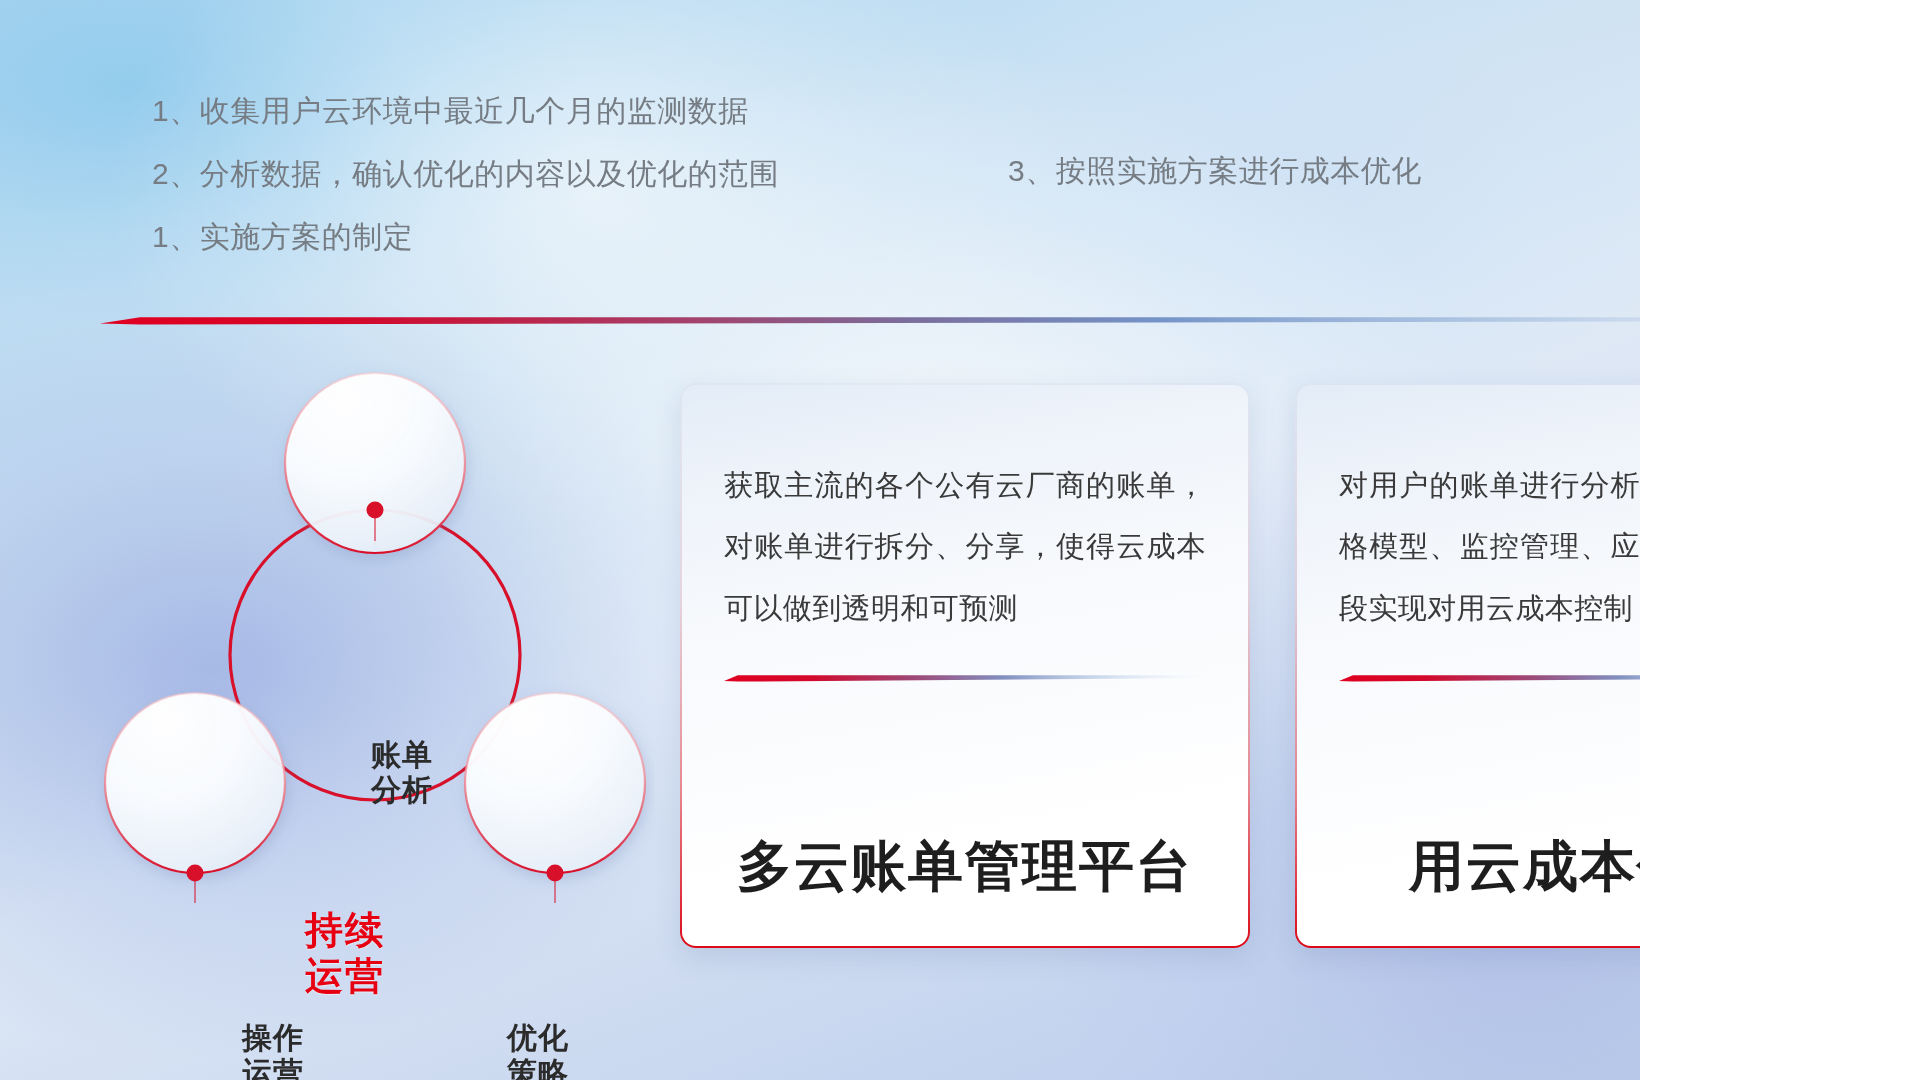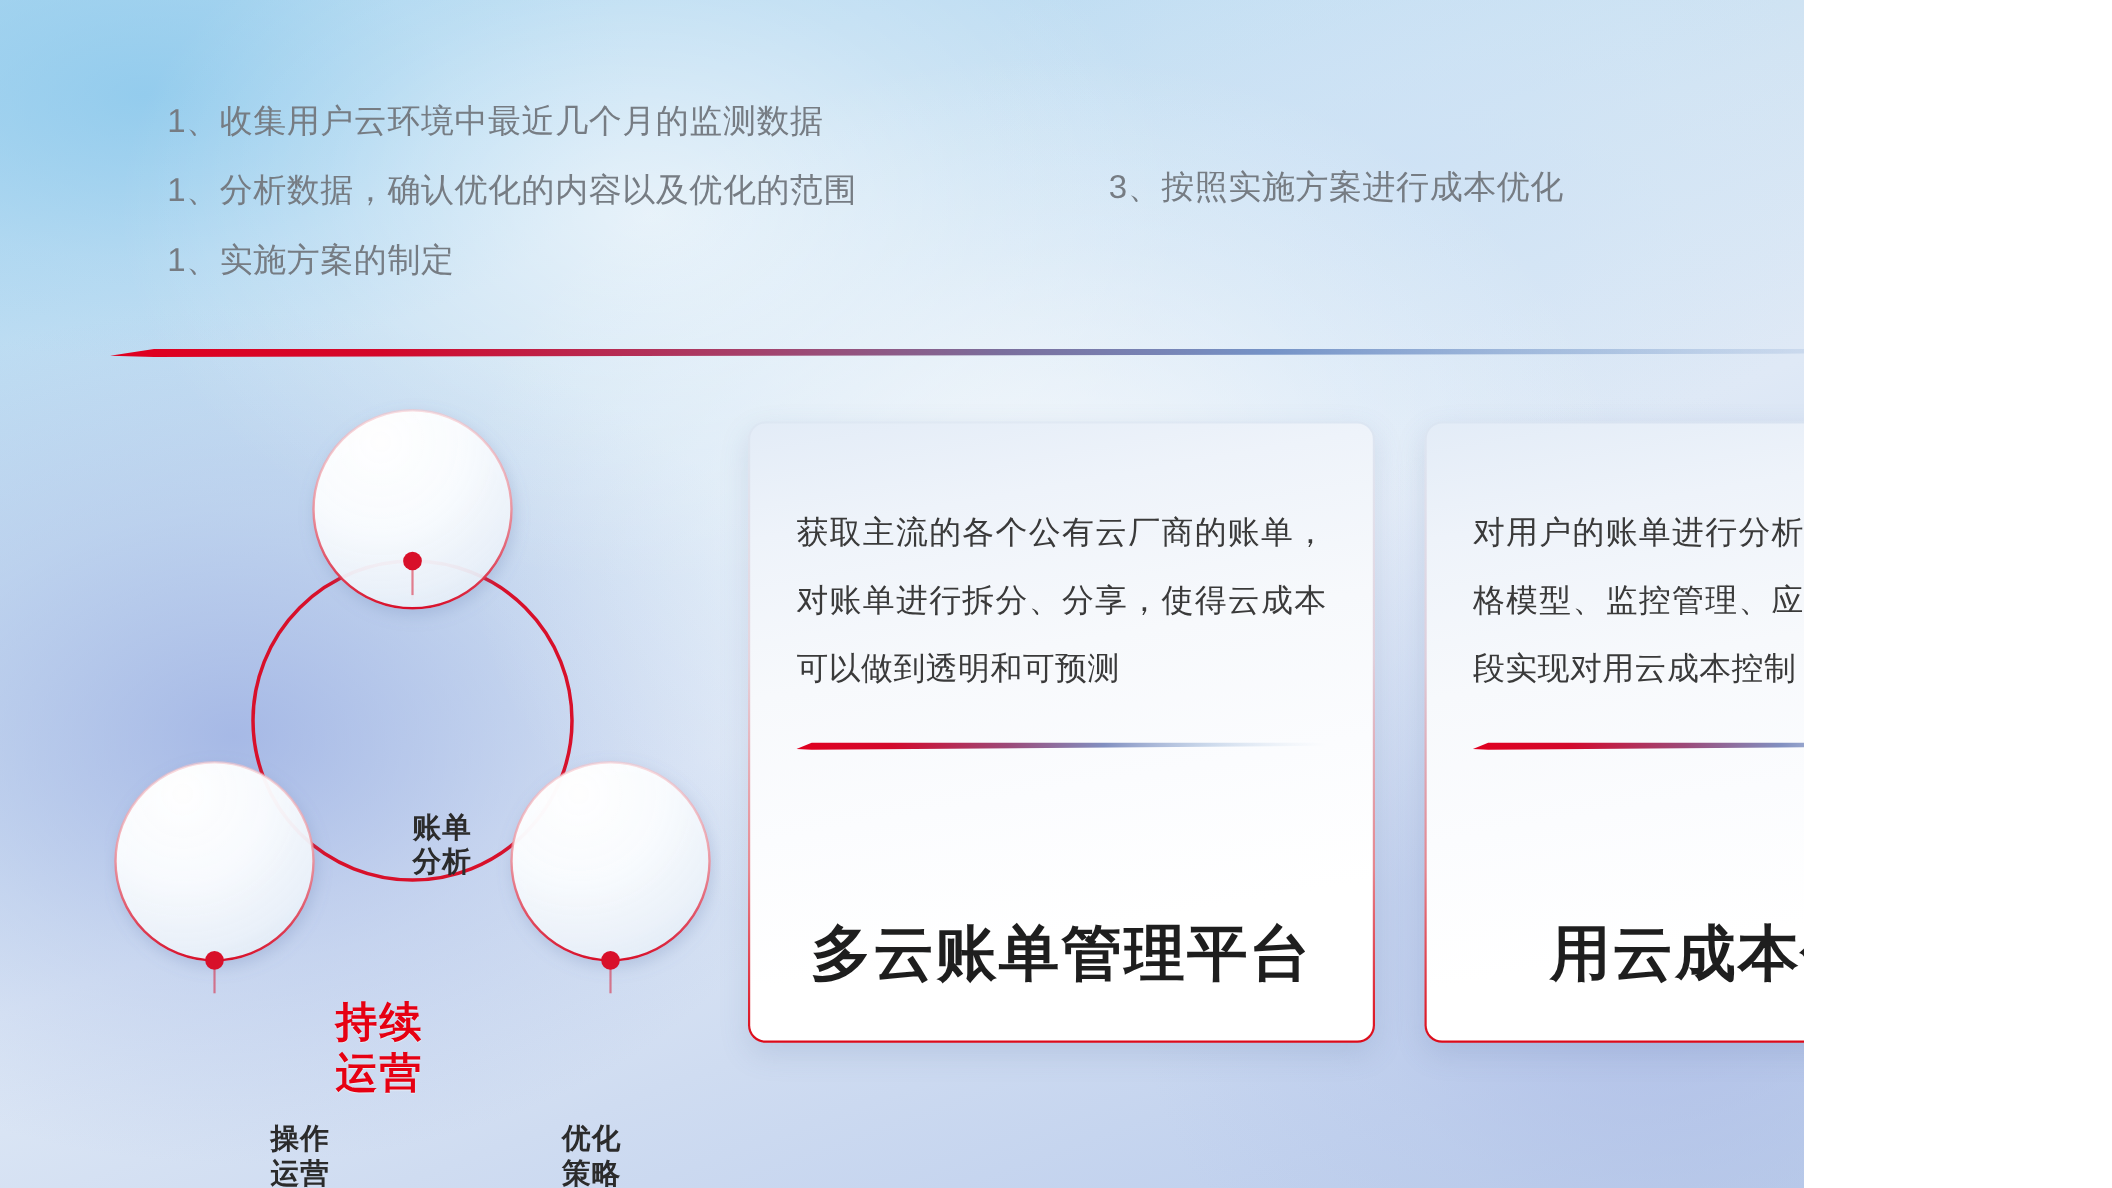--- a/index.html
+++ b/index.html
@@ -102,21 +102,21 @@
     width: 560px;
     height: 620px;
   }
   .diagram svg { display: block; width: 100%; height: 100%; }
 
   .node-label {
     position: absolute;
     text-align: center;
     color: #2b2b2b;
     font-weight: bold;
-    font-size: 26px;
+    font-size: 30px;
     line-height: 1.18;
     letter-spacing: 1px;
     white-space: pre-line;
   }
   .node-billing { left: 222px; top: 392px; width: 170px; }
   .node-ops     { left: 93px;  top: 675px; width: 170px; }
   .node-opt     { left: 358px; top: 675px; width: 170px; }
 
   .center-label {
     position: absolute;
@@ -208,21 +208,21 @@
   <div class="bg-layer bg-base"></div>
   <div class="bg-layer bg-glow-1"></div>
   <div class="bg-layer bg-glow-5"></div>
   <div class="bg-layer bg-glow-2"></div>
   <div class="bg-layer bg-glow-6"></div>
   <div class="bg-layer bg-glow-3"></div>
   <div class="bg-layer bg-glow-4"></div>
 
   <div class="steps-col steps-left">
     <div class="step-line">1、收集用户云环境中最近几个月的监测数据</div>
-    <div class="step-line">1、分析数据，确认优化的内容以及优化的范围</div>
+    <div class="step-line">2、分析数据，确认优化的内容以及优化的范围</div>
     <div class="step-line">1、实施方案的制定</div>
   </div>
 
   <div class="steps-col steps-right">
     <div class="step-line">3、按照实施方案进行成本优化</div>
   </div>
 
   <div class="divider-wrap">
     <svg viewBox="0 0 1760 14" preserveAspectRatio="none" aria-hidden="true">
       <defs>

